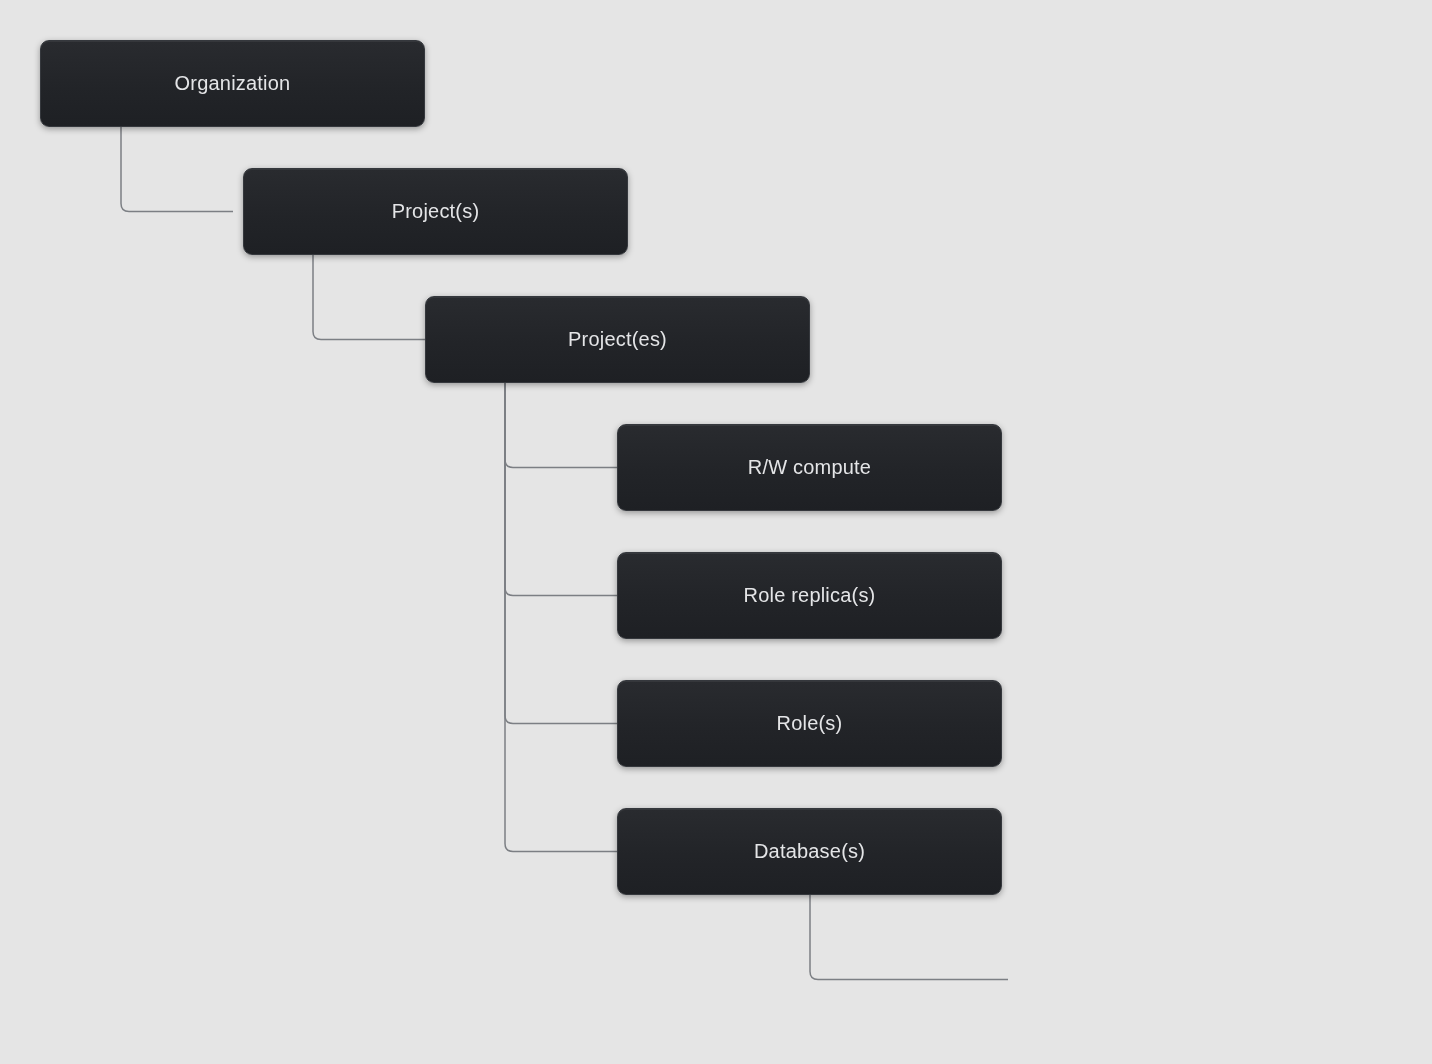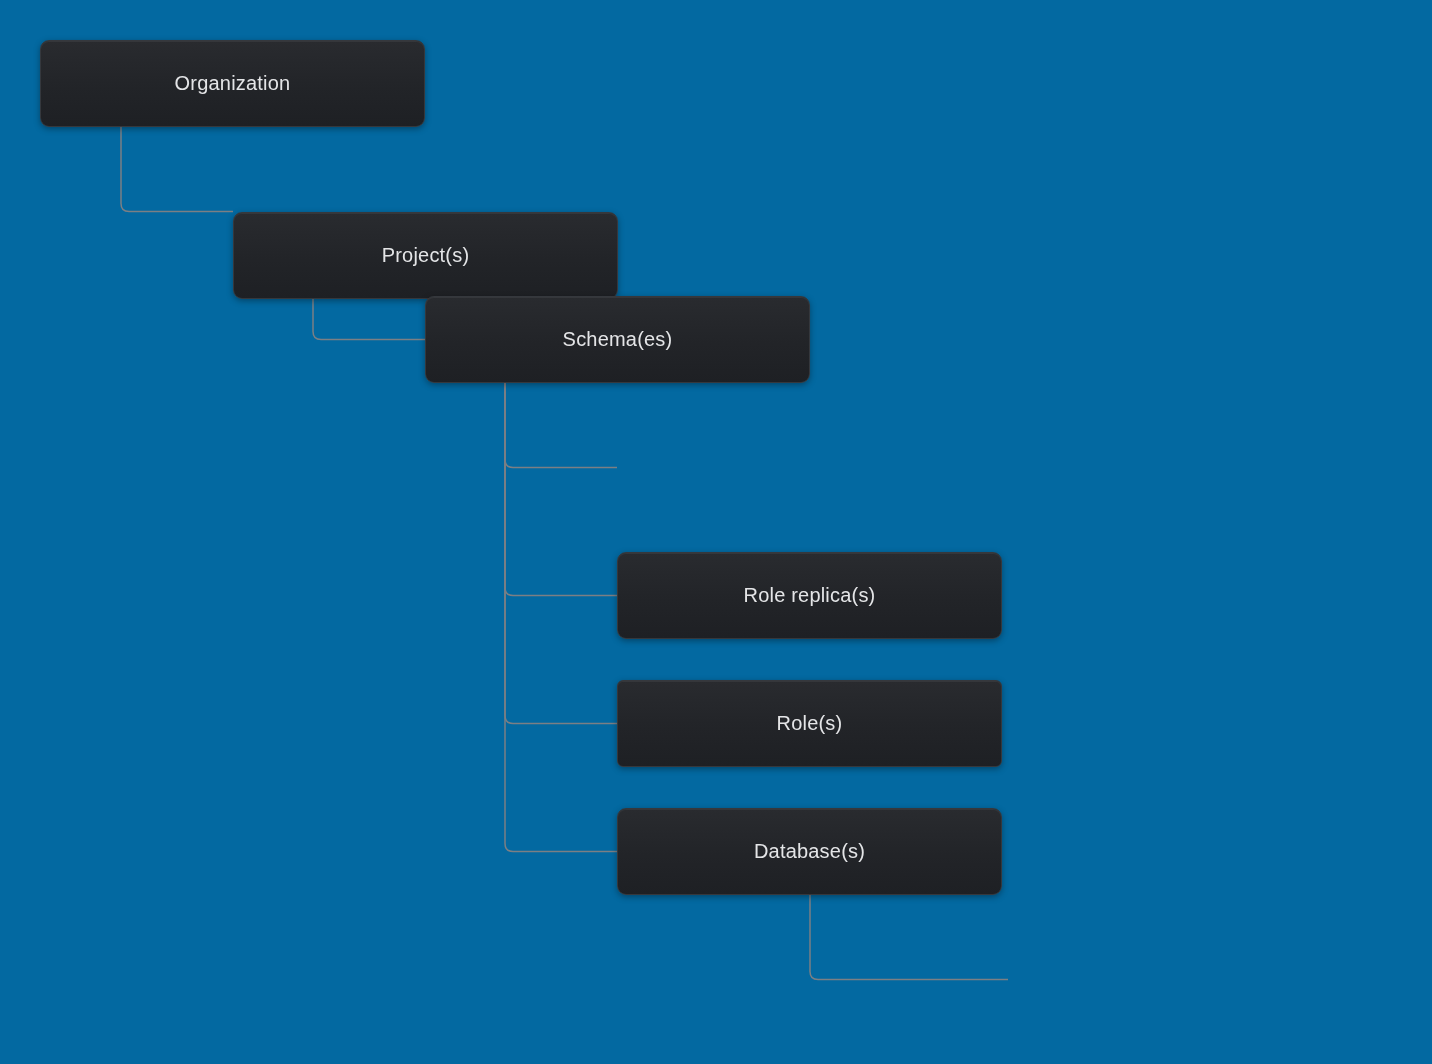--- a/index.html
+++ b/index.html
@@ -5,21 +5,21 @@
   html, body {
     margin: 0;
     padding: 0;
     background: #0b0b0c;
     font-family: "Liberation Sans", "DejaVu Sans", sans-serif;
   }
   .canvas {
     position: relative;
     width: 1432px;
     height: 1064px;
-    background: #0369a1;
+    background: #e5e5e5;
     overflow: hidden;
   }
   .connector-layer {
     position: absolute;
     left: 0;
     top: 0;
     width: 1432px;
     height: 1064px;
     pointer-events: none;
   }
@@ -54,28 +54,31 @@
       <path d="M 505 383 L 505 459.5 Q 505 467.5 513 467.5 L 617 467.5" fill="none" stroke="#7c7f84" stroke-width="1.5"></path>
       <path d="M 505 383 L 505 587.5 Q 505 595.5 513 595.5 L 617 595.5" fill="none" stroke="#7c7f84" stroke-width="1.5"></path>
       <path d="M 505 383 L 505 715.5 Q 505 723.5 513 723.5 L 617 723.5" fill="none" stroke="#7c7f84" stroke-width="1.5"></path>
       <path d="M 505 383 L 505 843.5 Q 505 851.5 513 851.5 L 617 851.5" fill="none" stroke="#7c7f84" stroke-width="1.5"></path>
       <path d="M 810 895 L 810 971.5 Q 810 979.5 818 979.5 L 1008 979.5" fill="none" stroke="#7c7f84" stroke-width="1.5"></path>
     </svg>
 
 <div class="node" style="left: 40px; top: 40px;">
       <span class="node-label">Organization</span>
     </div>
-    <div class="node" style="left: 233px; top: 168px; margin-top: 44px;">
+    <div class="node" style="left: 243px; top: 168px;">
       <span class="node-label">Project(s)</span>
     </div>
     <div class="node" style="left: 425px; top: 296px;">
-      <span class="node-label">Schema(es)</span>
+      <span class="node-label">Project(es)</span>
+    </div>
+    <div class="node" style="left: 617px; top: 424px;">
+      <span class="node-label">R/W compute</span>
     </div>
     <div class="node" style="left: 617px; top: 552px;">
       <span class="node-label">Role replica(s)</span>
     </div>
-    <div class="node" style="left: 617px; top: 680px; border-radius: 6px;">
+    <div class="node" style="left: 617px; top: 680px;">
       <span class="node-label">Role(s)</span>
     </div>
     <div class="node" style="left: 617px; top: 808px;">
       <span class="node-label">Database(s)</span>
     </div>
   </div>
 
 </body></html>

